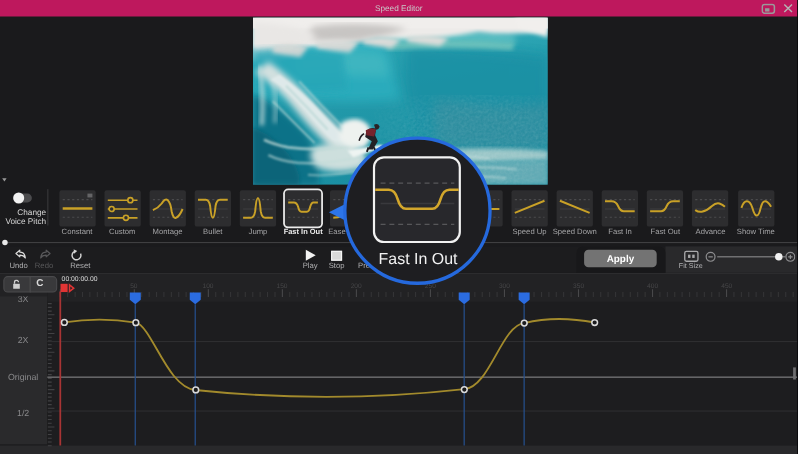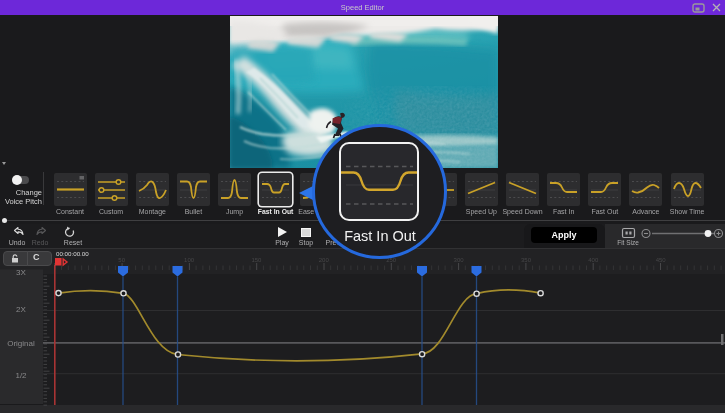--- a/index.html
+++ b/index.html
@@ -1,18 +1,18 @@
 <!DOCTYPE html>
 <html><head><meta charset="utf-8">
 <style>
   html,body{margin:0;padding:0;background:#000;}
   #app{position:relative;width:725px;height:413px;background:#1a1a1c;overflow:hidden;
        font-family:"Liberation Sans",sans-serif;}
   .abs{position:absolute;}
-  #titlebar{position:absolute;left:0;top:0;width:725px;height:15px;background:#6d28d9;}
+  #titlebar{position:absolute;left:0;top:0;width:725px;height:15px;background:#be185d;}
   #titlebar .t{position:absolute;left:0;right:0;top:3px;text-align:center;font-size:7.5px;color:#c9c9c9;}
   .pbox{position:absolute;width:33px;height:33px;background:#2d2d2f;border-radius:2px;}
   .plabel{position:absolute;top:207.5px;width:60px;text-align:center;font-size:7px;color:#a4a4a6;}
   .ticon{position:absolute;top:239px;width:40px;text-align:center;font-size:7px;color:#b0b0b2;}
 </style></head>
 <body>
 <div id="app">
 
 <div id="titlebar">
   <div class="t">Speed Editor</div>
@@ -320,21 +320,21 @@
 <div class="ticon" style="left:-3px">Undo</div>
 <div class="ticon" style="left:20px;color:#58585a">Redo</div>
 <div class="ticon" style="left:53px">Reset</div>
 
 <div class="abs" style="left:277.5px;top:226.5px;width:0;height:0;border-top:5.3px solid transparent;border-bottom:5.3px solid transparent;border-left:9px solid #f2f2f2"></div>
 <div class="ticon" style="left:262px">Play</div>
 <div class="abs" style="left:301px;top:227.5px;width:7.5px;height:7.5px;background:#d9d9d9;border:1.2px solid #f5f5f5"></div>
 <div class="ticon" style="left:286px">Stop</div>
 <div class="ticon" style="left:318px">Preview</div>
 
-<div class="abs" style="left:531px;top:227px;width:66px;height:16px;background:#000000;border-radius:4px;text-align:center;font-size:9px;font-weight:bold;color:#fff;line-height:16.5px">Apply</div>
+<div class="abs" style="left:531px;top:227px;width:66px;height:16px;background:#737373;border-radius:4px;text-align:center;font-size:9px;font-weight:bold;color:#fff;line-height:16.5px">Apply</div>
 
 <svg class="abs" style="left:620px;top:227px" width="103" height="13" viewBox="0 0 103 13">
   <rect x="2.5" y="1.5" width="12" height="9" rx="1.5" fill="none" stroke="#a9a9ab" stroke-width="1.2"></rect>
   <rect x="5.5" y="4.5" width="2.2" height="3" fill="#a9a9ab"></rect>
       <rect x="9.3" y="4.5" width="2.2" height="3" fill="#a9a9ab"></rect>
   <circle cx="26" cy="6.5" r="4" fill="none" stroke="#8c8c8e" stroke-width="1.1"></circle>
   <path d="M24 6.5 H28" stroke="#8c8c8e" stroke-width="1.1"></path>
   <path d="M32 6.5 H94" stroke="#707072" stroke-width="1.4"></path>
   <circle cx="88" cy="6.5" r="3.4" fill="#f2f2f2"></circle>
   <circle cx="98.5" cy="6.5" r="4" fill="none" stroke="#8c8c8e" stroke-width="1.1"></circle>

